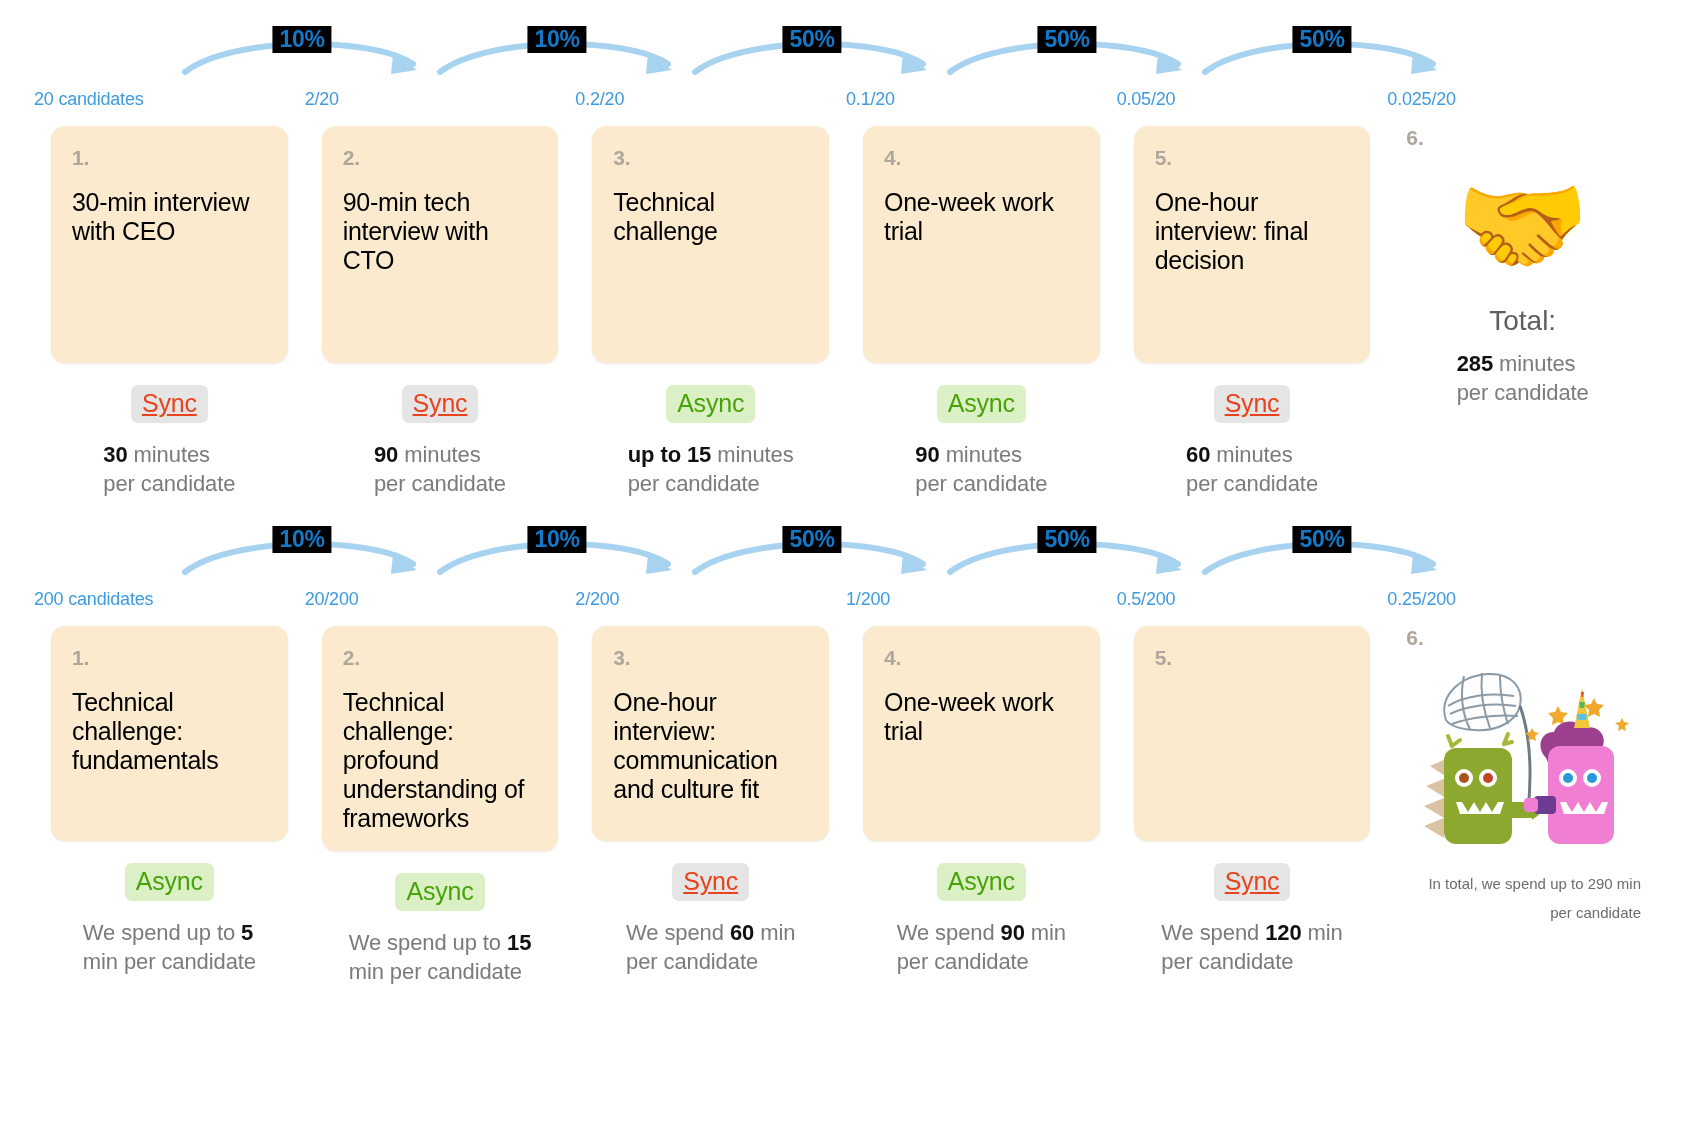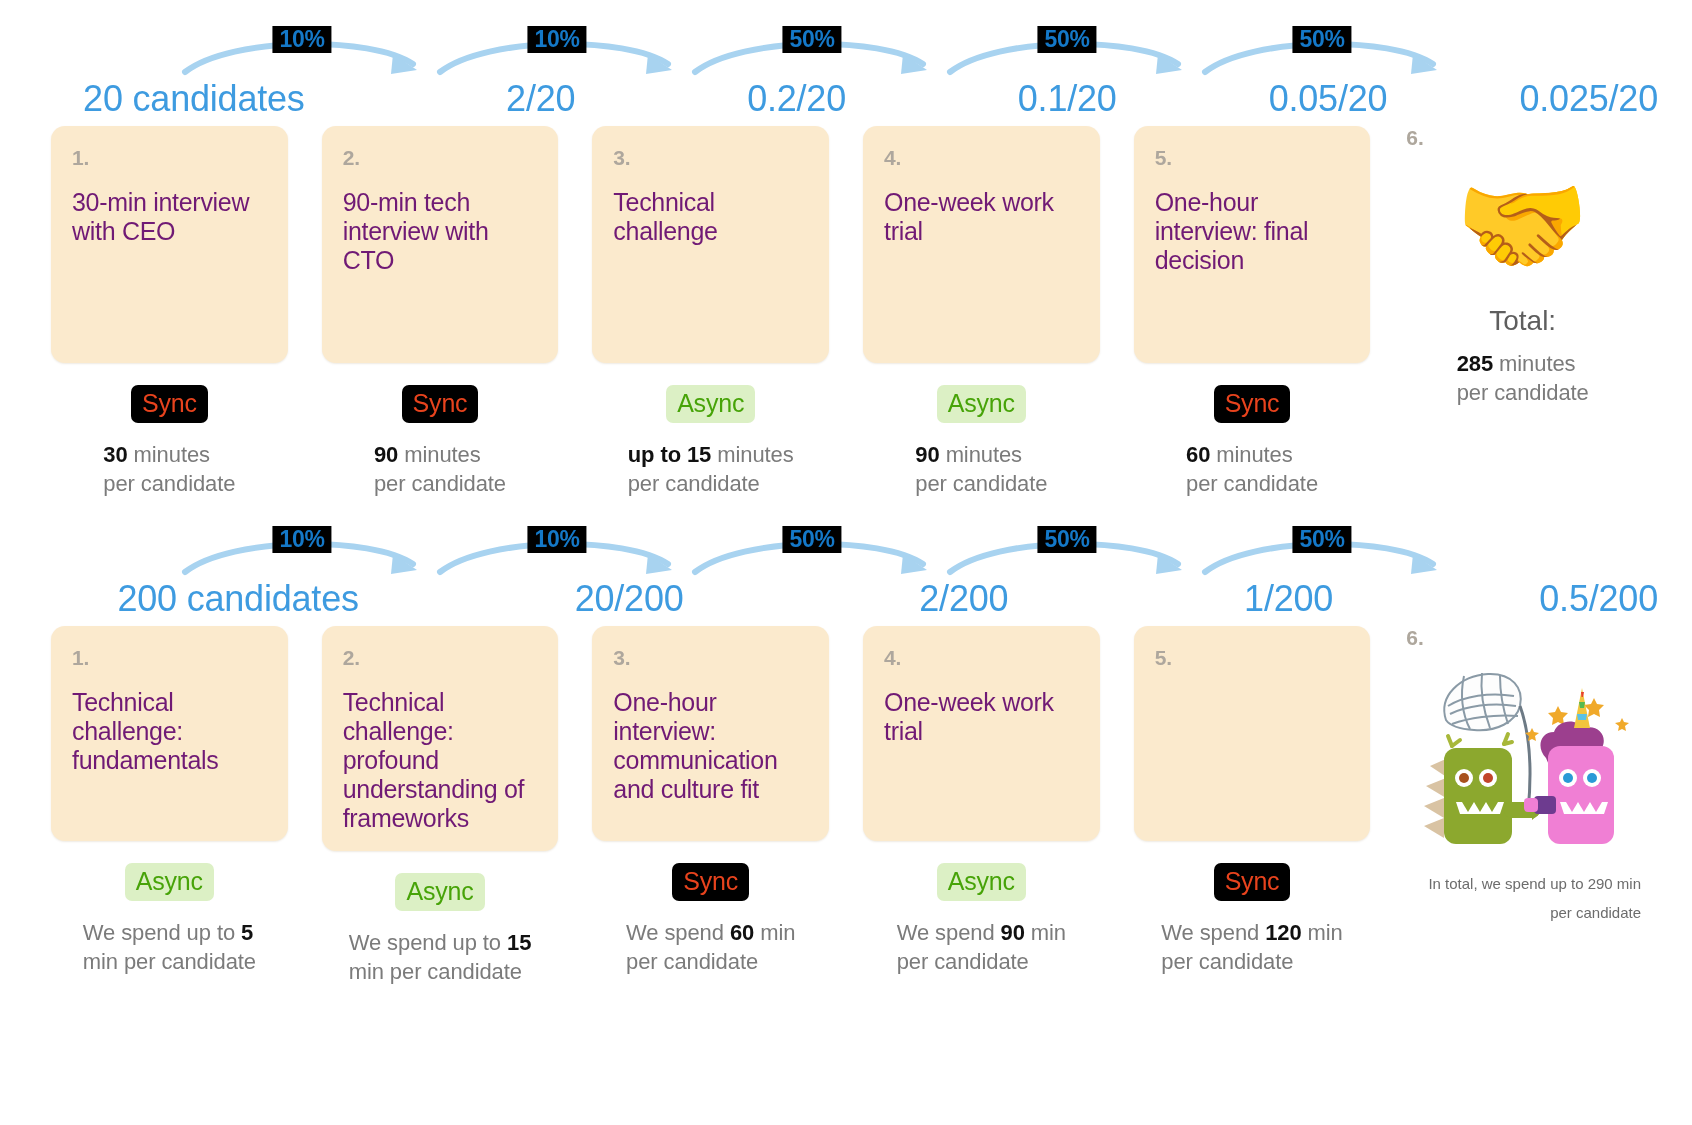--- a/index.html
+++ b/index.html
@@ -51,23 +51,23 @@
 
   
   .counts-row {
     display: flex;
     width: 1624px;
     margin: 0 auto;
     padding-top: 2px;
   }
   .count-cell {
     flex: 1 1 0;
-    text-align: right;
+    text-align: left;
     color: #3e9be0;
-    font-size: 36px;
+    font-size: 18px;
     line-height: 34px;
     letter-spacing: -0.2px;
     white-space: nowrap;
   }
 
   
   .cards-row {
     display: flex;
     width: 1624px;
     margin: 0 auto;
@@ -94,21 +94,21 @@
 
   .card-num {
     color: #aea79d;
     font-size: 21px;
     font-weight: bold;
     line-height: 24px;
     letter-spacing: -0.2px;
     margin-bottom: 18px;
   }
   .card-title {
-    color: #701a75;
+    color: #000000;
     font-size: 25px;
     line-height: 29px;
     letter-spacing: -0.3px;
   }
 
   
   .col.final .card-num-plain {
     color: #aea79d;
     font-size: 21px;
     font-weight: bold;
@@ -130,21 +130,21 @@
   
   .badge {
     margin-top: 22px;
     display: inline-block;
     padding: 4px 11px 5px 11px;
     border-radius: 7px;
     font-size: 25px;
     line-height: 29px;
     letter-spacing: -0.2px;
   }
-  .badge.sync  { background: #000000; color: #e8431d; }
+  .badge.sync  { background: #e5e5e5; color: #e8431d; text-decoration: underline; }
   .badge.async { background: #dcf0c5; color: #47a308; }
 
   
   .mins {
     margin-top: 17px;
     color: #7b7b7b;
     font-size: 22px;
     line-height: 29px;
     letter-spacing: -0.1px;
   }
@@ -332,20 +332,21 @@
       <span class="arrow-pct">50%</span>
     </div>
   </div>
 
   <div class="counts-row">
     <div class="count-cell">200 candidates</div>
     <div class="count-cell">20/200</div>
     <div class="count-cell">2/200</div>
     <div class="count-cell">1/200</div>
     <div class="count-cell">0.5/200</div>
+    <div class="count-cell">0.25/200</div>
   </div>
 
   <div class="cards-row">
 
     <div class="col">
       <div class="card">
         <div class="card-num">1.</div>
         <div class="card-title">Technical challenge: fundamentals</div>
       </div>
       <span class="badge async">Async</span>

